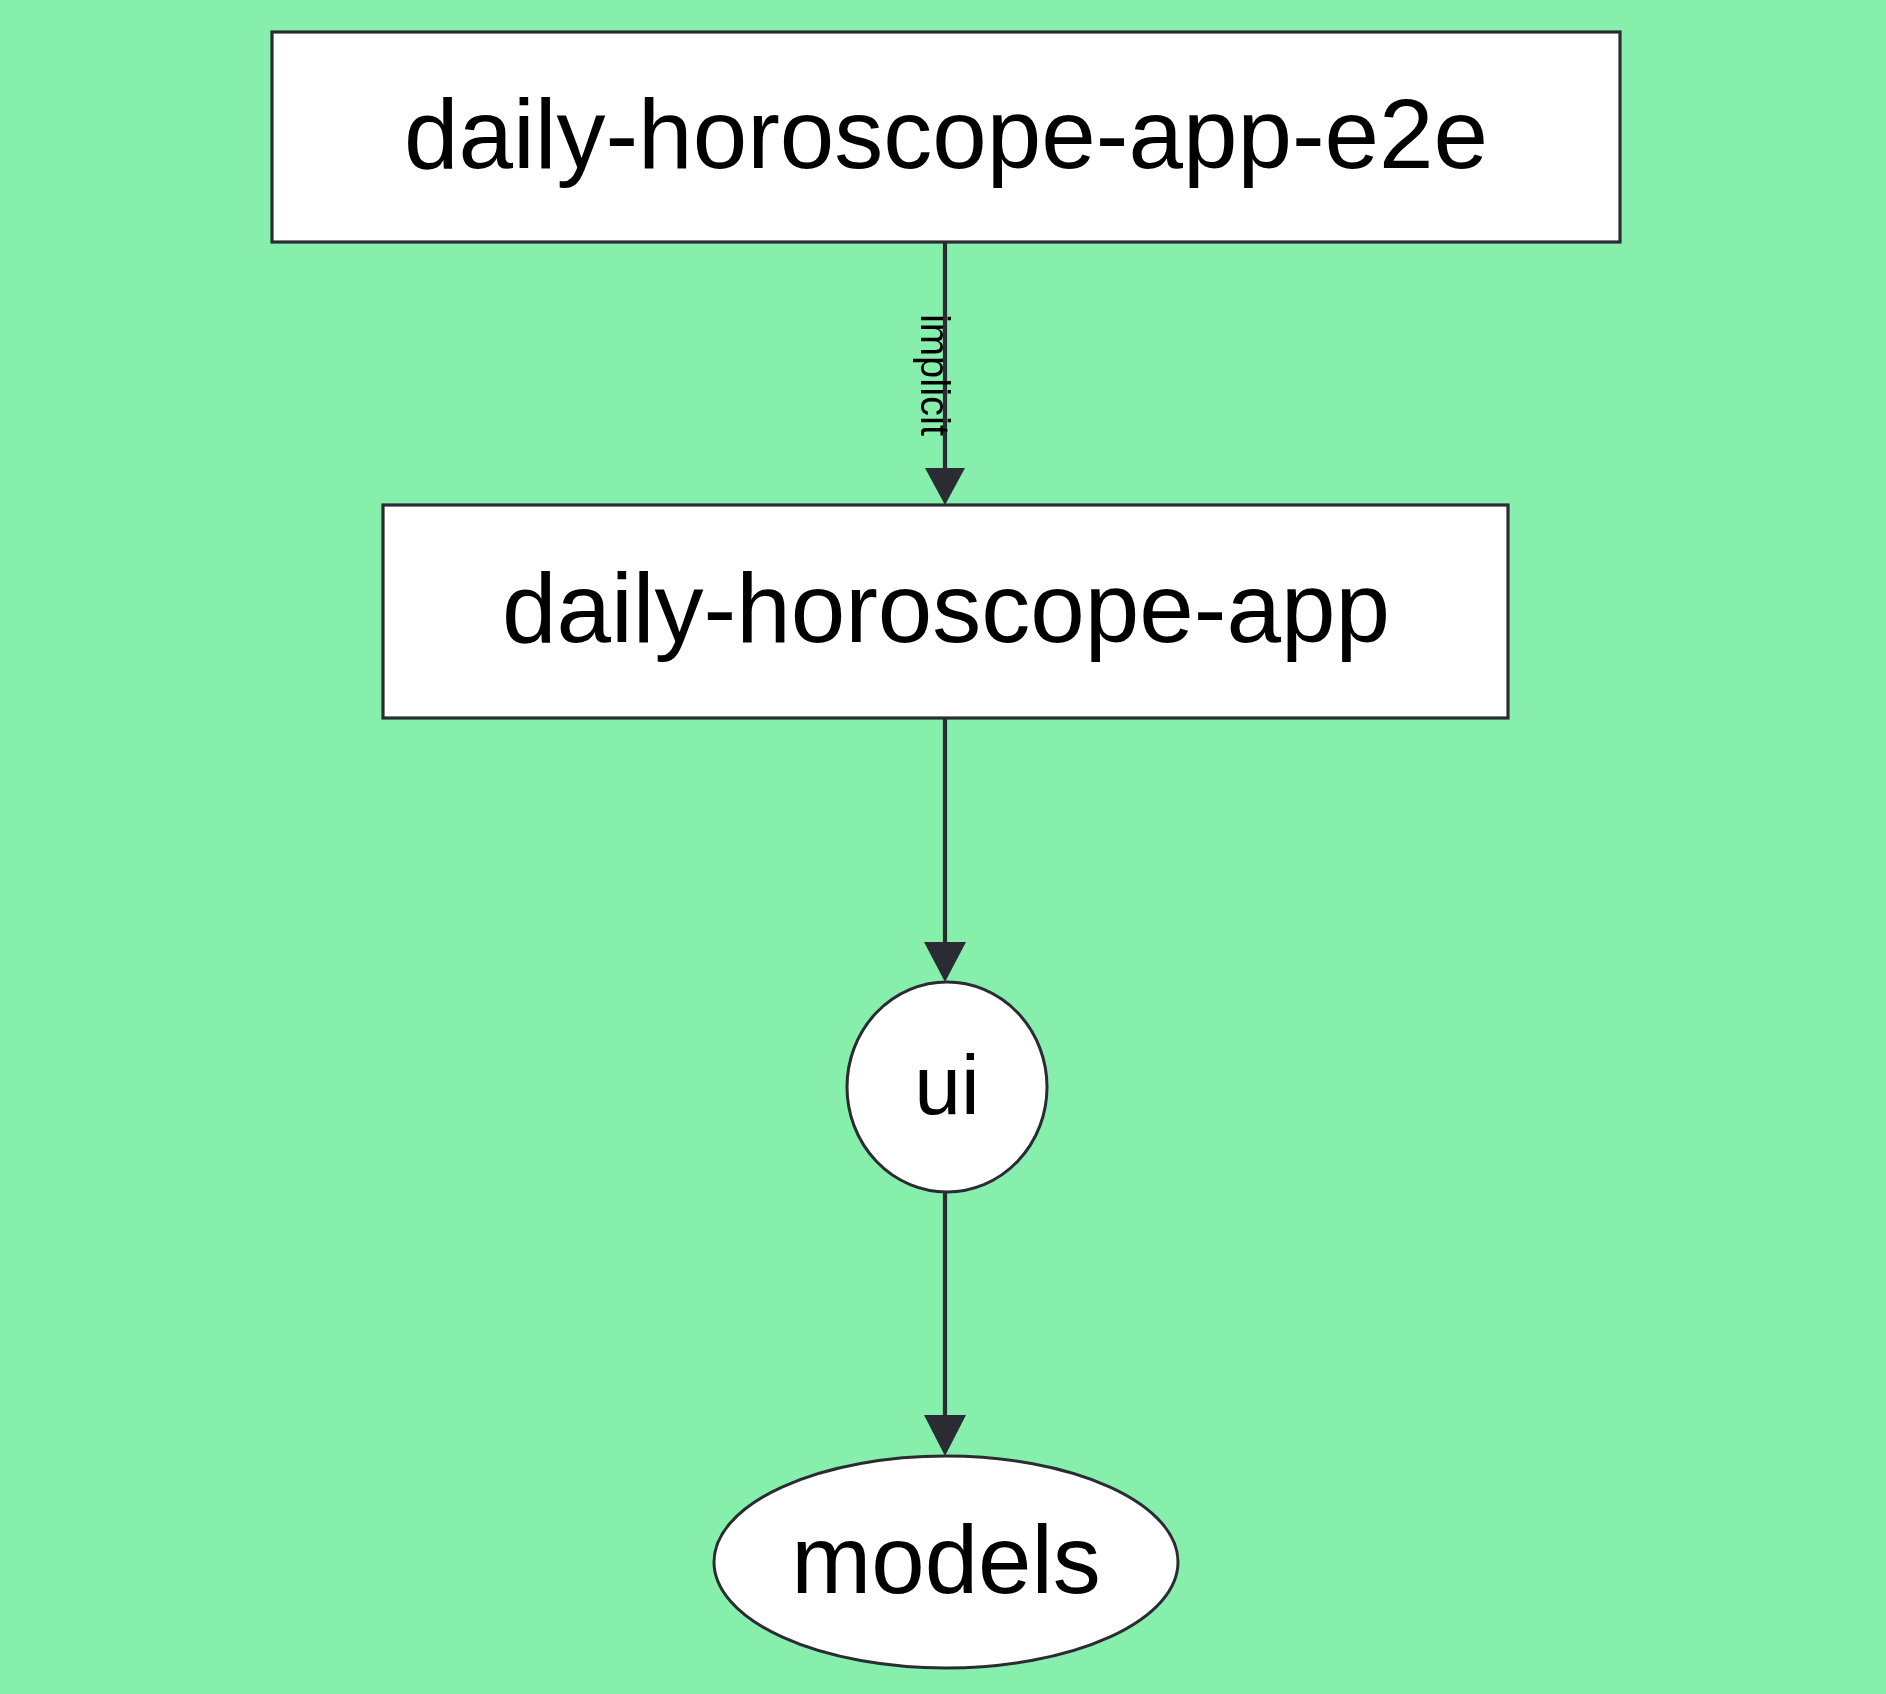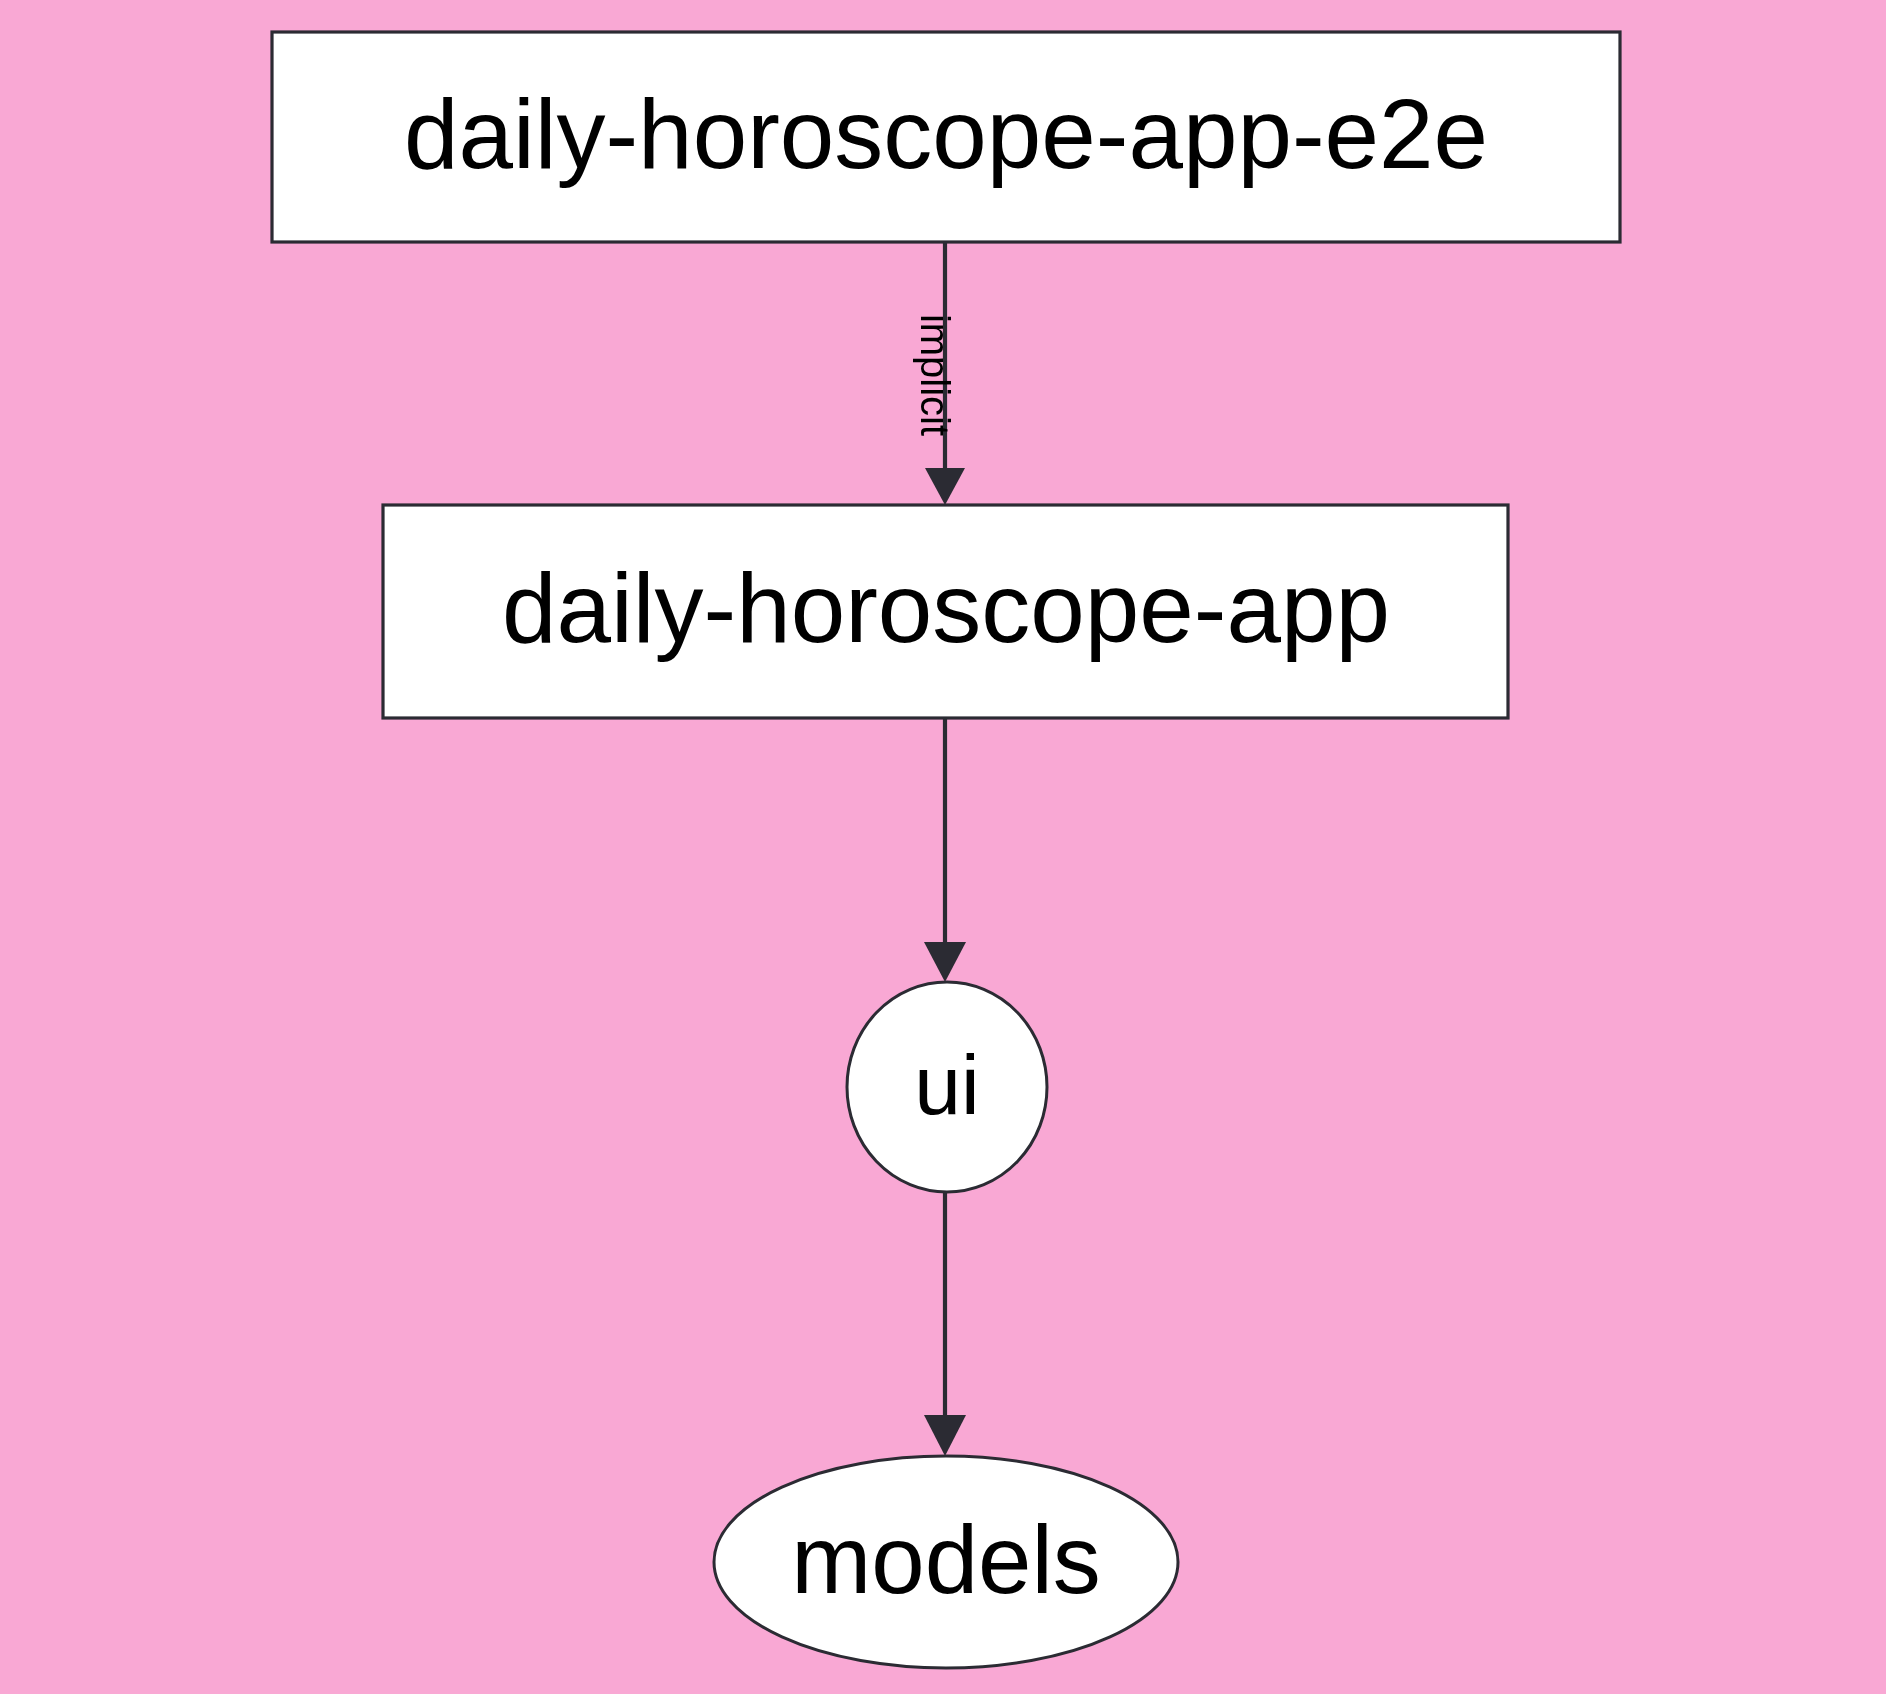--- a/index.html
+++ b/index.html
@@ -10,21 +10,21 @@
   body {
     width: 1886px;
     height: 1694px;
     font-family: "Liberation Sans", sans-serif;
     overflow: hidden;
   }
   #graph-root {
     position: relative;
     width: 1886px;
     height: 1694px;
-    background: #f9a8d4;
+    background: #86efac;
   }
   svg.graph-canvas {
     display: block;
     width: 1886px;
     height: 1694px;
   }
   .node-shape {
     fill: #ffffff;
     stroke: #2b2b33;
     stroke-width: 3.2;

